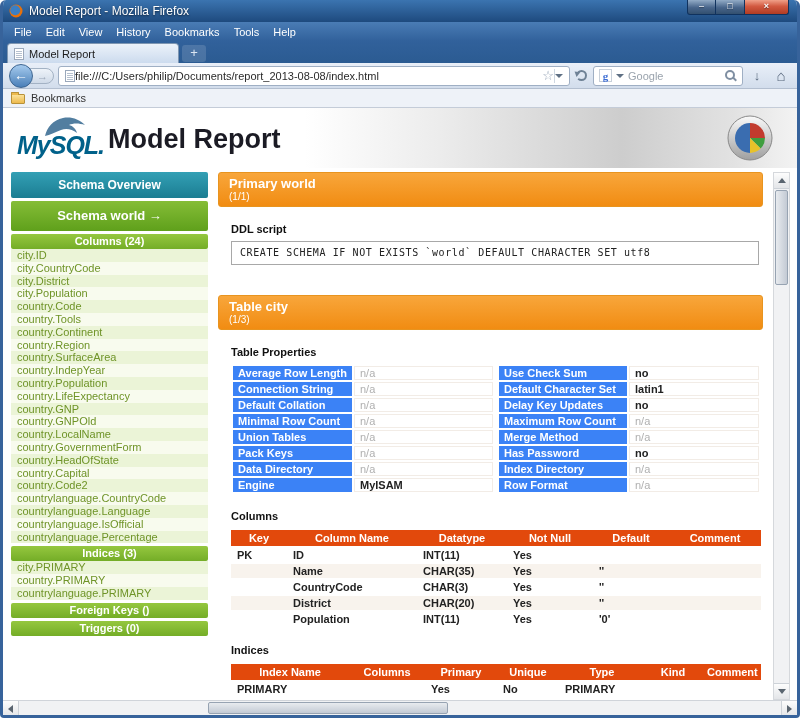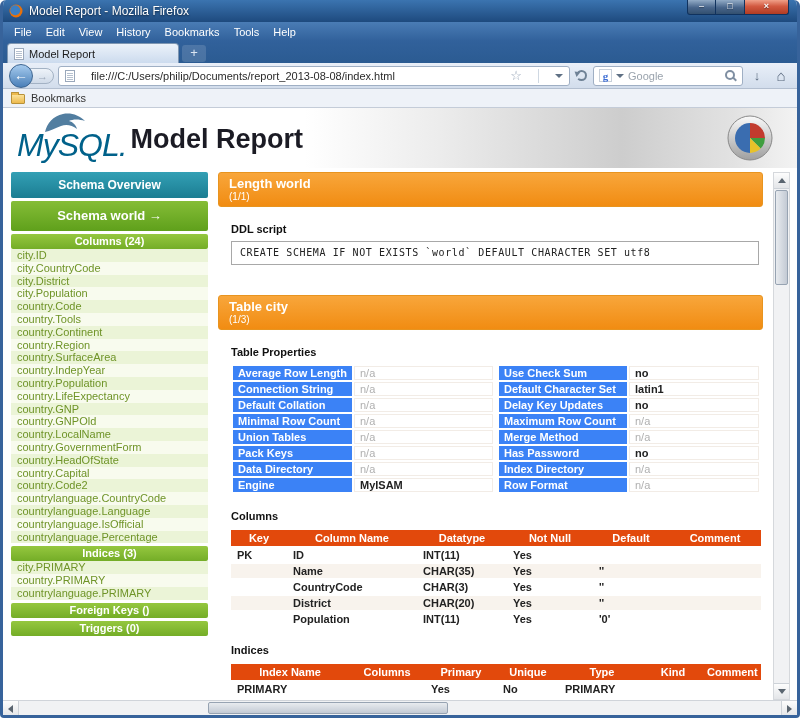--- a/index.html
+++ b/index.html
@@ -22,21 +22,21 @@
   
   .tabbar { height:22px; background:linear-gradient(#31619b,#2b5b92); display:flex; align-items:flex-end; padding-left:4px; }
   .tab { height:20px; width:172px; background:linear-gradient(#ecf2fa,#ccdbee); border:1px solid #7e96b2; border-bottom:none; border-radius:4px 4px 0 0; display:flex; align-items:center; padding:0 6px; gap:5px; }
   .tab-title { font-size:11px; color:#1c1c1c; white-space:nowrap; overflow:hidden; }
   .newtab-btn { width:24px; height:17px; margin:0 0 1px 3px; background:rgba(255,255,255,.14); border-radius:3px; color:#dce6f2; font-size:13px; line-height:15px; text-align:center; }
 
   
   .navbar { height:26px; background:linear-gradient(#e9eff8,#d2ddec); border-bottom:1px solid #b3bfd0; display:flex; align-items:center; padding:0 6px; gap:4px; }
   .back-btn { width:24px; height:24px; flex:none; border-radius:50%; background:linear-gradient(#a6cbee,#4a7fb8); border:1px solid #3d6591; color:#fff; font-weight:bold; font-size:14px; line-height:21px; text-align:center; z-index:2; }
   .fwd-btn { width:26px; height:16px; flex:none; margin-left:-9px; padding-left:8px; background:linear-gradient(#eef3f9,#cfdae8); border:1px solid #a3b2c4; border-radius:0 8px 8px 0; color:#9aa7b8; font-size:11px; line-height:14px; }
-  .urlbar { flex:1; height:20px; background:#fff; border:1px solid #9fafc4; border-radius:3px; display:flex; align-items:center; padding:0 6px; gap:16px; }
+  .urlbar { flex:1; height:20px; background:#fff; border:1px solid #9fafc4; border-radius:3px; display:flex; align-items:center; padding:0 6px; gap:0; }
   .doc-icon { width:10px; height:12px; flex:none; background:#fff; border:1px solid #9aa8bb; position:relative; }
   .doc-icon::before { content:''; position:absolute; left:1px; top:2px; width:6px; height:1px; background:#b6c1cf; box-shadow:0 2px 0 #b6c1cf,0 4px 0 #b6c1cf,0 6px 0 #b6c1cf; }
   .url-input { flex:1; border:none; outline:none; font-size:11px; color:#2a2a2a; font-family:"Liberation Sans",sans-serif; background:transparent; }
   .star-icon { color:#98a6b8; font-size:13px; line-height:13px; }
   .url-divider { width:1px; height:14px; background:#cfd8e2; }
   .tri-dn { width:0; height:0; border-left:4px solid transparent; border-right:4px solid transparent; border-top:4px solid #5f7084; }
   .reload-icon { width:11px; height:11px; border:2px solid #6f8296; border-radius:50%; border-left-color:transparent; position:relative; margin:0 2px; }
   .reload-icon::after { content:''; position:absolute; left:-4px; top:-2px; border-top:3px solid transparent; border-bottom:3px solid transparent; border-right:5px solid #6f8296; transform:rotate(40deg); }
   .searchbar { width:150px; height:20px; flex:none; background:#fff; border:1px solid #9fafc4; border-radius:3px; display:flex; align-items:center; padding:0 5px; gap:4px; }
   .google-icon { width:13px; height:13px; flex:none; background:#fff; border:1px solid #c8d0da; font-family:"Liberation Serif",serif; font-weight:bold; font-size:11px; color:#3b6cd4; text-align:center; line-height:12px; }
@@ -53,21 +53,21 @@
   .folder-icon { width:14px; height:10px; background:linear-gradient(#fbe29a,#edba4e); border:1px solid #b8923a; border-radius:1px; position:relative; margin-top:1px; }
   .folder-icon::before { content:''; position:absolute; top:-3px; left:-1px; width:6px; height:2px; background:#edba4e; border:1px solid #b8923a; border-bottom:none; border-radius:1px 1px 0 0; }
   .book-label { font-size:11px; color:#333; }
 
   
   .viewport { height:592px; position:relative; overflow:hidden; background:#fff; }
 
   .page-header { height:60px; background:linear-gradient(90deg,#fff 0%,#fff 38%,#ececec 55%,#cdcdcd 78%,#e2e2e2 92%,#f3f3f3 100%); display:flex; align-items:center; position:relative; }
   .mysql-logo { position:relative; margin-left:14px; padding-top:14px; flex:none; }
   .dolphin { position:absolute; top:-1px; left:26px; }
-  .mysql-text { font-size:32px; font-weight:normal; font-style:italic; color:#00618a; letter-spacing:-1px; }
+  .mysql-text { font-size:25px; font-weight:bold; font-style:italic; color:#00618a; letter-spacing:-1px; }
   .page-title { font-size:27px; font-weight:bold; color:#1b1b24; margin-left:4px; padding-top:2px; }
   .pie-logo { position:absolute; right:24px; top:7px; }
 
   .page-body { display:flex; padding:4px 0 0 8px; }
 
   
   .sidebar { width:197px; flex:none; }
   .side-teal { height:26px; line-height:26px; background:linear-gradient(#33a0b5,#1b7d92); color:#fff; font-weight:bold; font-size:12px; text-align:center; border-radius:2px; }
   .side-schema { margin-top:3px; background:linear-gradient(#85bd37,#5fa01b); border-radius:2px; text-align:center; padding:7px 0 8px; color:#fff; }
   .schema-link { font-size:13px; font-weight:bold; display:block; }
@@ -252,21 +252,21 @@
             <div class="side-item">country.PRIMARY</div>
             <div class="side-item">countrylanguage.PRIMARY</div>
           </div>
         <div class="side-sec-hdr">Foreign Keys ()</div>
         <div class="side-sec-hdr">Triggers (0)</div>
       </aside>
 
       <main class="content">
 
         <div class="section-header">
-          <div class="section-title">Length world</div>
+          <div class="section-title">Primary world</div>
           <div class="section-counter">(1/1)</div>
         </div>
 
         <div class="sub-label">DDL script</div>
         <div class="ddl-box">CREATE SCHEMA IF NOT EXISTS `world` DEFAULT CHARACTER SET utf8</div>
 
         <div class="gap-lg"></div>
 
         <div class="section-header">
           <div class="section-title">Table city</div>

